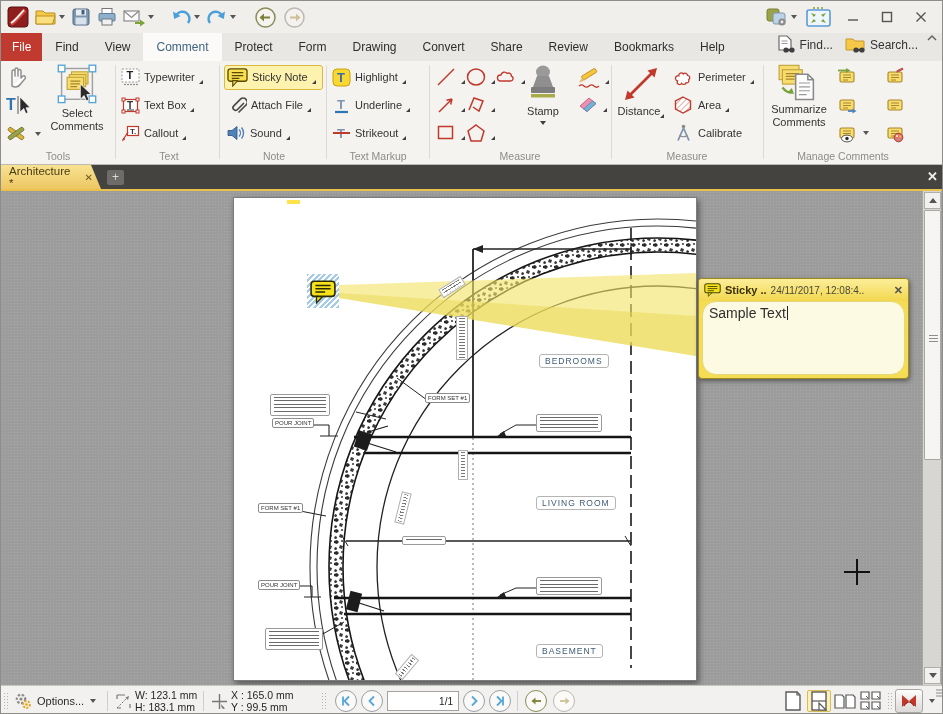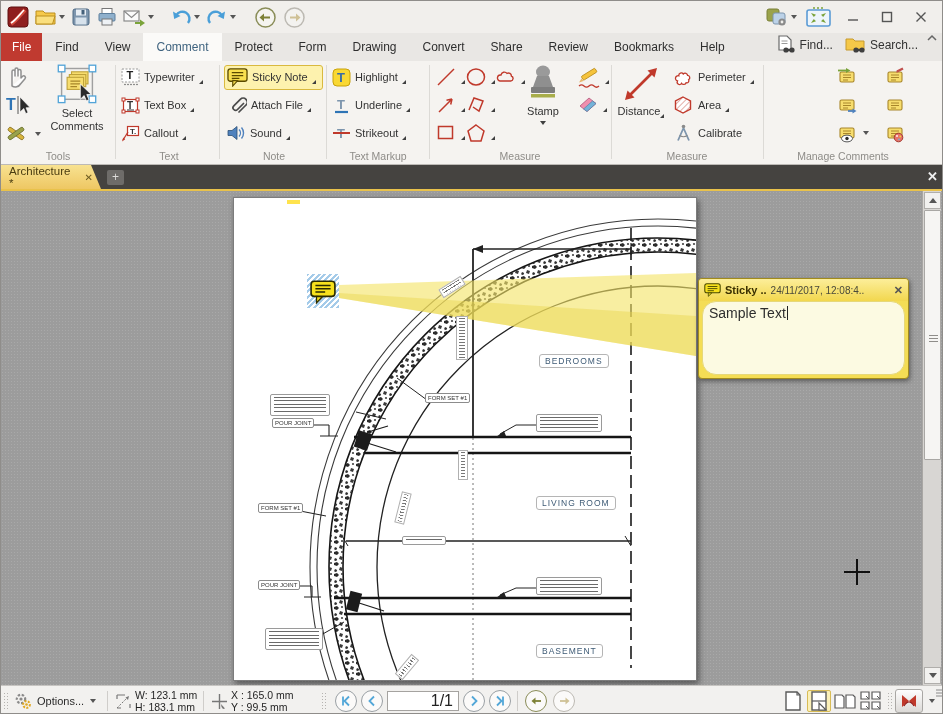--- a/index.html
+++ b/index.html
@@ -65,21 +65,21 @@
   .sthumb{position:absolute;left:1px;top:19px;width:17px;height:250px;background:#f6f5f3;border:1px solid #a9a7a4;border-radius:1px;}
   .sgrip{position:absolute;left:4px;top:50%;width:9px;height:7px;background-image:repeating-linear-gradient(to bottom,#8f8d8a 0 1px,transparent 1px 3px);}
   .tri-u{width:0;height:0;border-left:4px solid transparent;border-right:4px solid transparent;border-bottom:5px solid #555;}
   .tri-dn{width:0;height:0;border-left:4px solid transparent;border-right:4px solid transparent;border-top:5px solid #555;}
   
   .statusbar{position:absolute;left:0;top:684px;width:943px;height:30px;background:#f2f1ef;border-top:1px solid #c6c4c1;font-size:11px;color:#2b2b2b;}
   .grip{position:absolute;width:6px;height:18px;top:6px;background-image:radial-gradient(#b5b3b0 1px,transparent 1px);background-size:3px 3px;}
   .ssep{position:absolute;top:5px;width:1px;height:20px;background:#cfcdca;}
   .sb2{position:absolute;top:3px;line-height:12px;font-size:10.5px;color:#1f1f1f;}
   .navc{position:absolute;top:4px;width:22px;height:22px;border-radius:50%;border:1.5px solid #9aa0a4;background:#fbfaf9;display:flex;align-items:center;justify-content:center;}
-  .pageinput{position:absolute;top:5px;width:72px;height:20px;border:1px solid #a5a3a0;background:#fff;font-size:16px;text-align:right;padding-right:5px;color:#222;}
+  .pageinput{position:absolute;top:5px;width:72px;height:20px;border:1px solid #a5a3a0;background:#fff;font-size:10px;text-align:right;padding-right:5px;color:#222;}
   .lay{position:absolute;top:4px;width:24px;height:22px;display:flex;align-items:center;justify-content:center;border-radius:2px;}
   .lay.active{background:#fbf0b8;border:1px solid #d8bc56;}
   .crosshair-h{position:absolute;background:#111;}
   .crosshair-v{position:absolute;background:#111;}
 </style>
 </head>
 <body>
 
 <svg width="0" height="0" style="position:absolute">
     <defs>
@@ -484,20 +484,33 @@
     <div class="rrow" style="left:672px;top:59px">
         <svg width="21" height="20" viewBox="0 0 21 20">
           <circle cx="10.5" cy="3.5" r="1.8" fill="#8a8a8a"></circle>
           <path d="M10.5,5 L5,17.5 M10.5,5 L16,17.5" stroke="#7d95ad" stroke-width="1.8"></path>
           <path d="M6.5,12.5 Q10.5,15 14.5,12.5" stroke="#8a8a8a" stroke-width="1.1" fill="none"></path>
         </svg>
         <span class="rlabel">Calibrate</span>
       </div>
     <div class="rsep" style="left:762px"></div>
 
+    <div class="bigbtn" style="left:766px;width:64px">
+      <svg width="42" height="40" viewBox="0 0 38 36">
+          <rect x="1" y="2" width="18" height="13" fill="#f7dd6e" stroke="#bfa23a"></rect>
+          <rect x="4" y="6" width="18" height="13" fill="#f7dd6e" stroke="#bfa23a"></rect>
+          <path d="M7,9.5 h12 M7,12 h12 M7,14.5 h8" stroke="#a8862a"></path>
+          <path d="M16,10 h11 l5,5 v18 h-16 z" fill="#fdfdfd" stroke="#8a8a8a" stroke-width="1.4"></path>
+          <path d="M27,10 v5 h5" fill="none" stroke="#8a8a8a" stroke-width="1.4"></path>
+          <path d="M19,18 h10 M19,21.5 h10 M19,25 h10 M19,28.5 h7" stroke="#9a9a9a"></path>
+          <path d="M4,22 q5,6 9,4" stroke="#7aa33a" stroke-width="2.2" fill="none"></path>
+          <polygon points="14.5,28 8.5,26.5 12.5,22.5" fill="#7aa33a"></polygon>
+        </svg>
+      <span class="rlabel" style="white-space:normal;width:72px">Summarize Comments</span>
+    </div>
     <div class="rrow" style="left:836px;top:3px">
         <svg width="20" height="20" viewBox="0 0 20 20">
           <use href="#sym-minote"></use>
           <path d="M1,3.5 h8" stroke="#7aa33a" stroke-width="1.8"></path>
           <polygon points="9,1 13.5,3.5 9,6" fill="#7aa33a"></polygon>
         </svg>
       </div>
     <div class="rrow" style="left:884px;top:3px">
         <svg width="20" height="20" viewBox="0 0 20 20">
           <use href="#sym-minote"></use>

